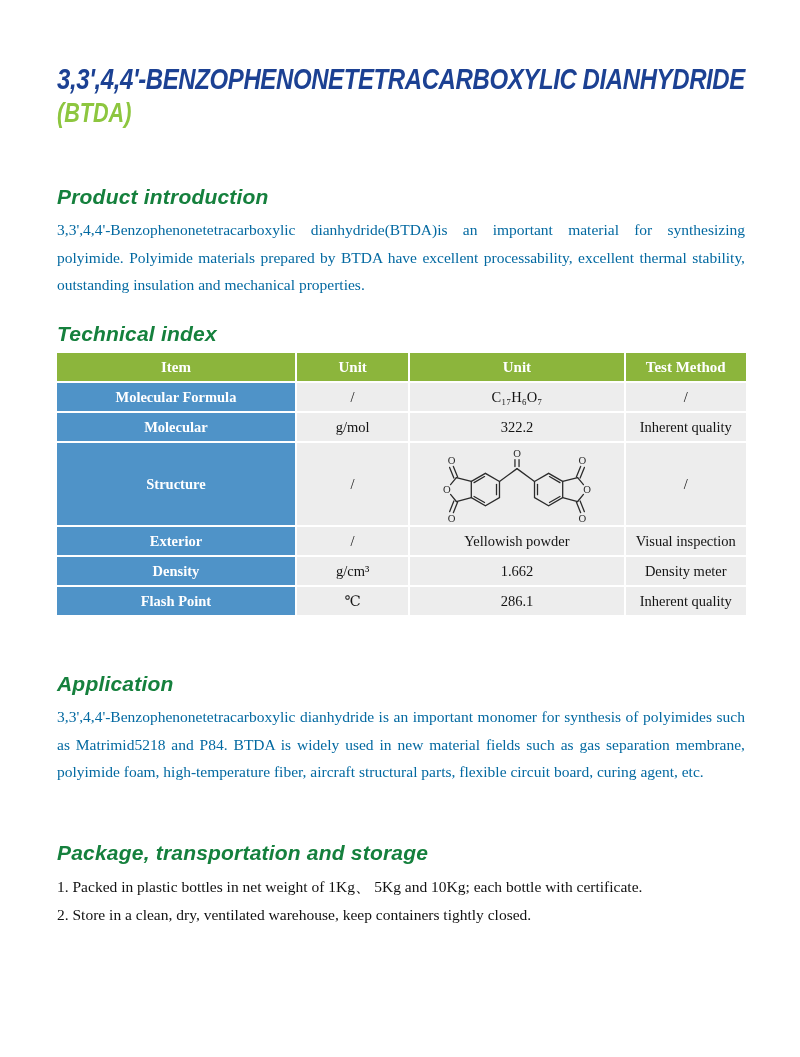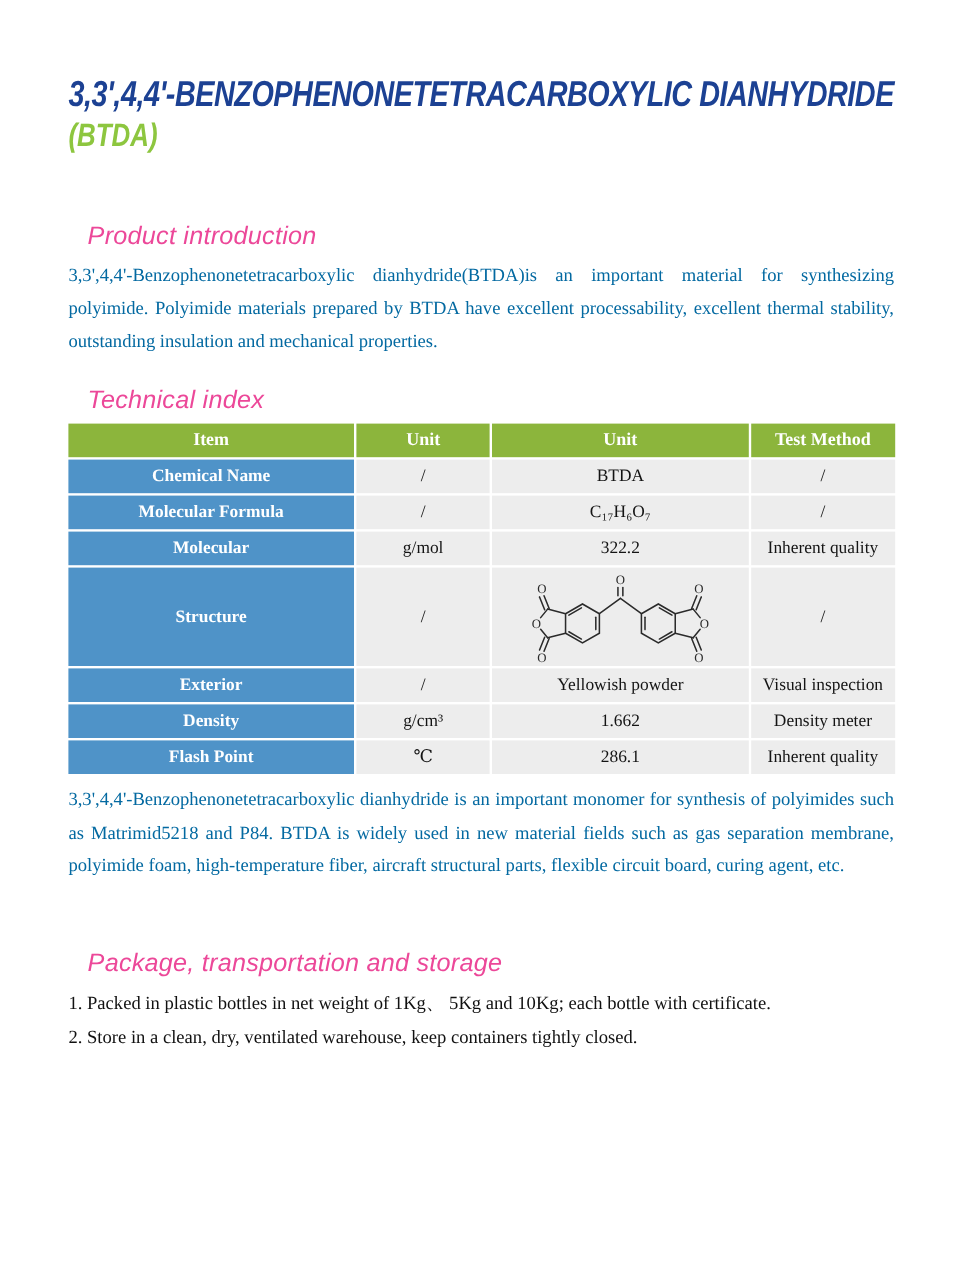--- a/index.html
+++ b/index.html
@@ -22,24 +22,23 @@
     font-family:"Liberation Sans","DejaVu Sans",sans-serif;
     font-weight:bold; font-style:italic;
     font-size:27px; line-height:1.12;
     color:#8dc63f; white-space:nowrap;
     transform:scaleX(0.8); transform-origin:0 0;
     margin-top:2px;
   }
 
   .section-heading {
     font-family:"Liberation Sans","DejaVu Sans",sans-serif;
-    font-weight:normal; font-style:italic;
+    font-weight:bold; font-style:italic;
     font-size:21px; line-height:1.25; letter-spacing:0.2px;
-    color:#ec4899;
-    margin-left:16px;
+    color:#15803d;
   }
   .section-product     { margin-top:56px; }
   .section-technical   { margin-top:22px; }
   .section-application { margin-top:54px; }
   .section-package     { margin-top:54px; }
 
   .body-text {
     font-size:15.5px; line-height:1.78; text-align:justify;
     margin-top:6px; color:#0369a1;
   }
@@ -80,26 +79,20 @@
         <col class="col-unit">
         <col class="col-index">
         <col class="col-test">
     </colgroup>
     <tbody>
       <tr>
         <td class="th">Item</td>
         <td class="th">Unit</td>
         <td class="th">Unit</td>
         <td class="th">Test Method</td>
-      </tr>
-      <tr>
-        <td class="item">Chemical Name</td>
-        <td class="data">/</td>
-        <td class="data">BTDA</td>
-        <td class="data">/</td>
       </tr>
       <tr>
         <td class="item">Molecular Formula</td>
         <td class="data">/</td>
         <td class="data">C₁₇H₆O₇</td>
         <td class="data">/</td>
       </tr>
       <tr>
         <td class="item">Molecular</td>
         <td class="data">g/mol</td>
@@ -173,20 +166,21 @@
       </tr>
       <tr>
         <td class="item">Flash Point</td>
         <td class="data">℃</td>
         <td class="data">286.1</td>
         <td class="data">Inherent quality</td>
       </tr>
     </tbody>
   </table>
 
+  <h2 class="section-heading section-application">Application</h2>
   <p class="body-text">3,3',4,4'-Benzophenonetetracarboxylic dianhydride is an important monomer for synthesis of polyimides such as Matrimid5218 and P84. BTDA is widely used in new material fields such as gas separation membrane, polyimide foam, high-temperature fiber, aircraft structural parts, flexible circuit board, curing agent, etc.</p>
 
   <h2 class="section-heading section-package">Package, transportation and storage</h2>
   <div class="list-text">
     <div>1. Packed in plastic bottles in net weight of 1Kg、 5Kg and 10Kg; each bottle with certificate.</div>
     <div>2. Store in a clean, dry, ventilated warehouse, keep containers tightly closed.</div>
   </div>
 
 </div>
 

